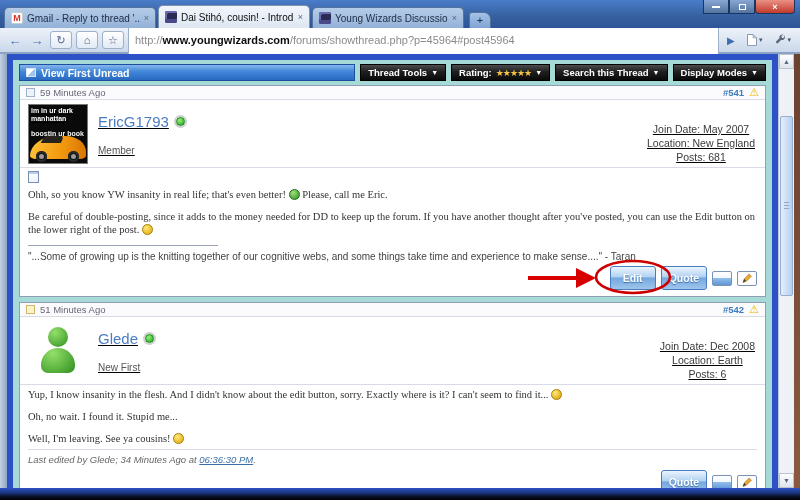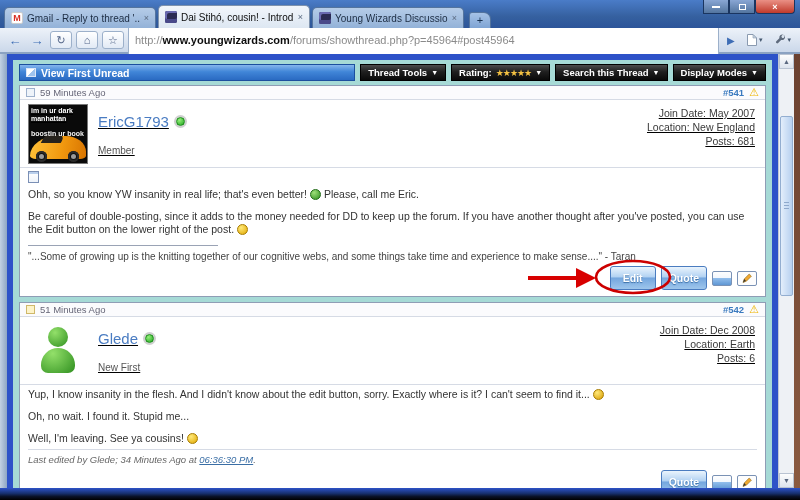--- a/index.html
+++ b/index.html
@@ -74,25 +74,25 @@
   .time-icon.note{background:#fdf3c8;border-color:#cfb86a;}
   .post-num{margin-left:auto;color:#3a7abf;font-weight:bold;text-decoration:none;font-size:9.5px;}
   .warn{color:#eeb500;font-size:11px;line-height:1;}
   .post-user{display:flex;padding:4px 8px 3px;border-bottom:1px solid #d6dbe5;text-decoration:underline;}
   .uinfo{margin-left:10px;padding-top:9px;}
   .uname-row{display:flex;align-items:center;}
   .username{color:#4a7cc2;font-size:15px;text-decoration:none;}
   .odot{width:9px;height:9px;border-radius:50%;display:inline-block;margin-left:7px;
     background:radial-gradient(circle at 35% 30%,#96f07a,#1fa51f);border:1px solid #178517;box-shadow:0 0 0 2px #cfcfcf;}
   .usertitle{font-size:10px;color:#555;margin-top:15px;}
-  .ustats{margin-left:auto;text-align:right;font-size:10.5px;color:#3a3a3a;line-height:14px;padding:2px 2px 0;}
+  .ustats{margin-left:auto;text-align:center;font-size:10.5px;color:#3a3a3a;line-height:14px;padding:2px 2px 0;margin-top:16px;}
   .post-body{padding:3px 8px 0;font-size:10.5px;color:#333;line-height:13px;}
   .msg-icon{width:11px;height:12px;border:1px solid #7a8fb5;background:linear-gradient(#fff,#eef3fa);
     box-shadow:inset 0 2px 0 #b9cfec;margin-bottom:5px;}
-  .post-body p{margin:0 0 9px;}
+  .post-body p{margin:0 0 9px;font-family:Liberation Serif, serif;}
   .sig-sep{width:190px;border-top:1px solid #9aa3b5;margin:2px 0 4px;}
   .signature{font-size:10px;color:#444;white-space:nowrap;overflow:hidden;}
   .lastedited{border-top:1px solid #d6dbe5;margin-top:4px;padding:3px 0 1px;font-style:italic;font-size:9.5px;color:#666;}
   .lastedited a{color:#3a6ea5;}
   .post-controls{display:flex;justify-content:flex-end;align-items:center;gap:5px;padding:3px 8px 6px;}
   .vbtn{min-width:46px;height:24px;border:1px solid #4a7cc0;border-radius:3px;padding:0 7px;cursor:pointer;
     background:linear-gradient(180deg,#eaf4fd 0%,#b2d2f2 45%,#74a6de 50%,#9ec6ec 100%);
     color:#fff;font-weight:bold;font-size:10.5px;text-shadow:0 1px 1px #3a6ea5;text-align:center;line-height:14px;
     font-family:"Liberation Sans","DejaVu Sans",sans-serif;}
   .mini{width:20px;height:15px;border:1px solid #7a92b5;border-radius:2px;display:flex;align-items:center;justify-content:center;}

